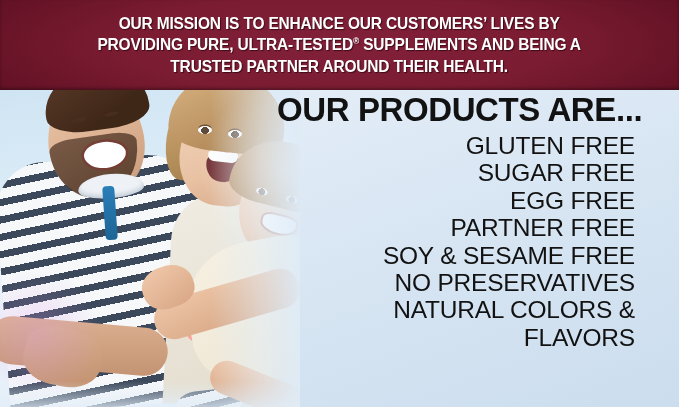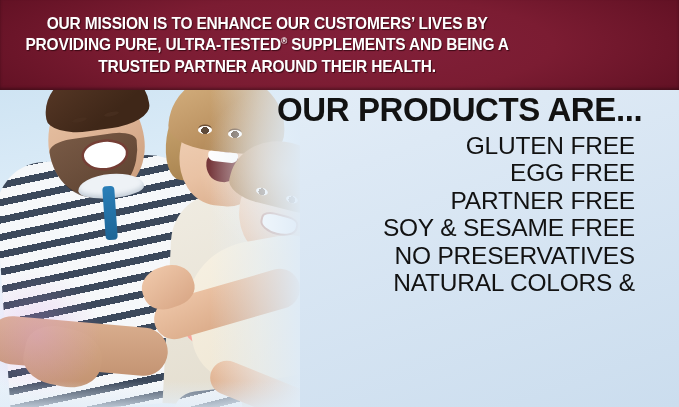--- a/index.html
+++ b/index.html
@@ -11,21 +11,21 @@
   #banner-ad{
     position:relative;width:679px;height:407px;overflow:hidden;
     background:linear-gradient(160deg,#eef5fb 0%,#dde9f5 45%,#cbddee 100%);
   }
 
   
   .mission-banner{
     position:absolute;left:0;top:0;width:679px;height:90px;
     background:
       radial-gradient(ellipse 70% 120% at 50% 50%, #82203a 0%, #7b1c32 45%, #641225 80%, #551020 100%);
-    display:flex;align-items:center;
+    display:flex;align-items:center;justify-content:center;
     box-shadow:inset 0 -2px 3px rgba(0,0,0,.30);
   }
   .mission-text{
     color:#ffffff;
     font-size:16.5px;
     line-height:21.5px;
     font-weight:bold;
     text-align:center;
     letter-spacing:-0.2px;
     transform:scaleX(0.94);
@@ -317,21 +317,23 @@
     <div class="glow"></div>
     <div class="sunflare"></div>
     <div class="feather"></div>
     <div class="bottomfade"></div>
   </div>
 
   <div class="products">
     <div class="products-title">OUR PRODUCTS ARE...</div>
     <ul class="products-list">
       <li>GLUTEN FREE</li>
+      <li>SUGAR FREE</li>
       <li>EGG FREE</li>
       <li>PARTNER FREE</li>
       <li>SOY &amp; SESAME FREE</li>
       <li>NO PRESERVATIVES</li>
       <li>NATURAL COLORS &amp;</li>
+      <li>FLAVORS</li>
     </ul>
   </div>
 
 </div>
 
 </body></html>

